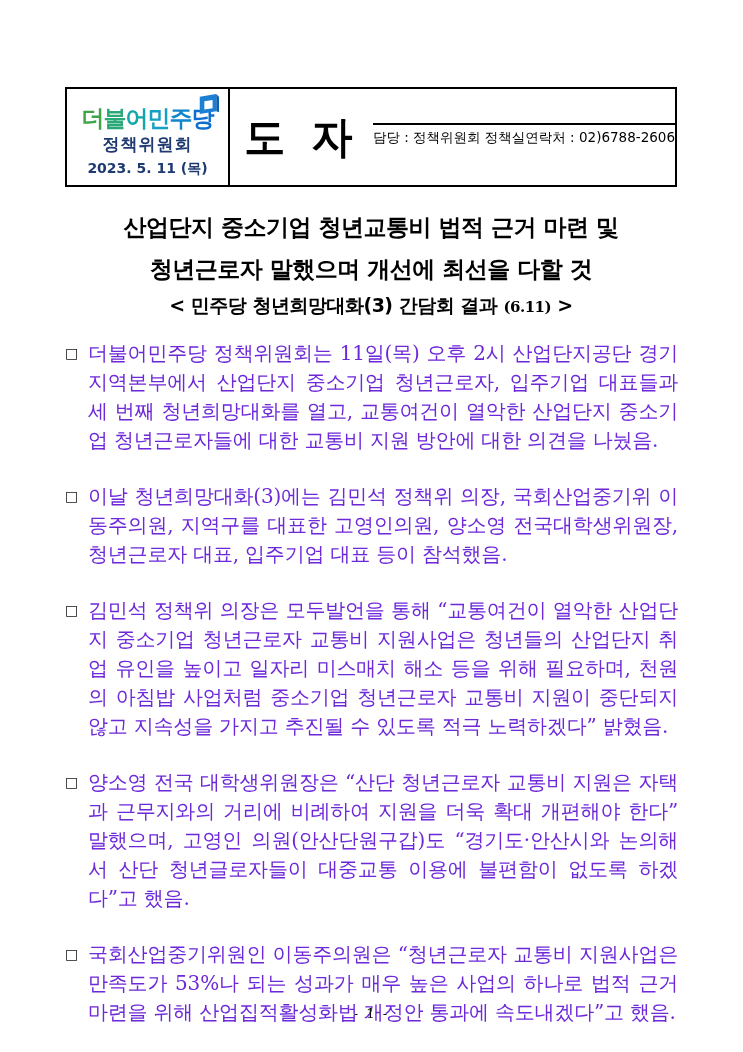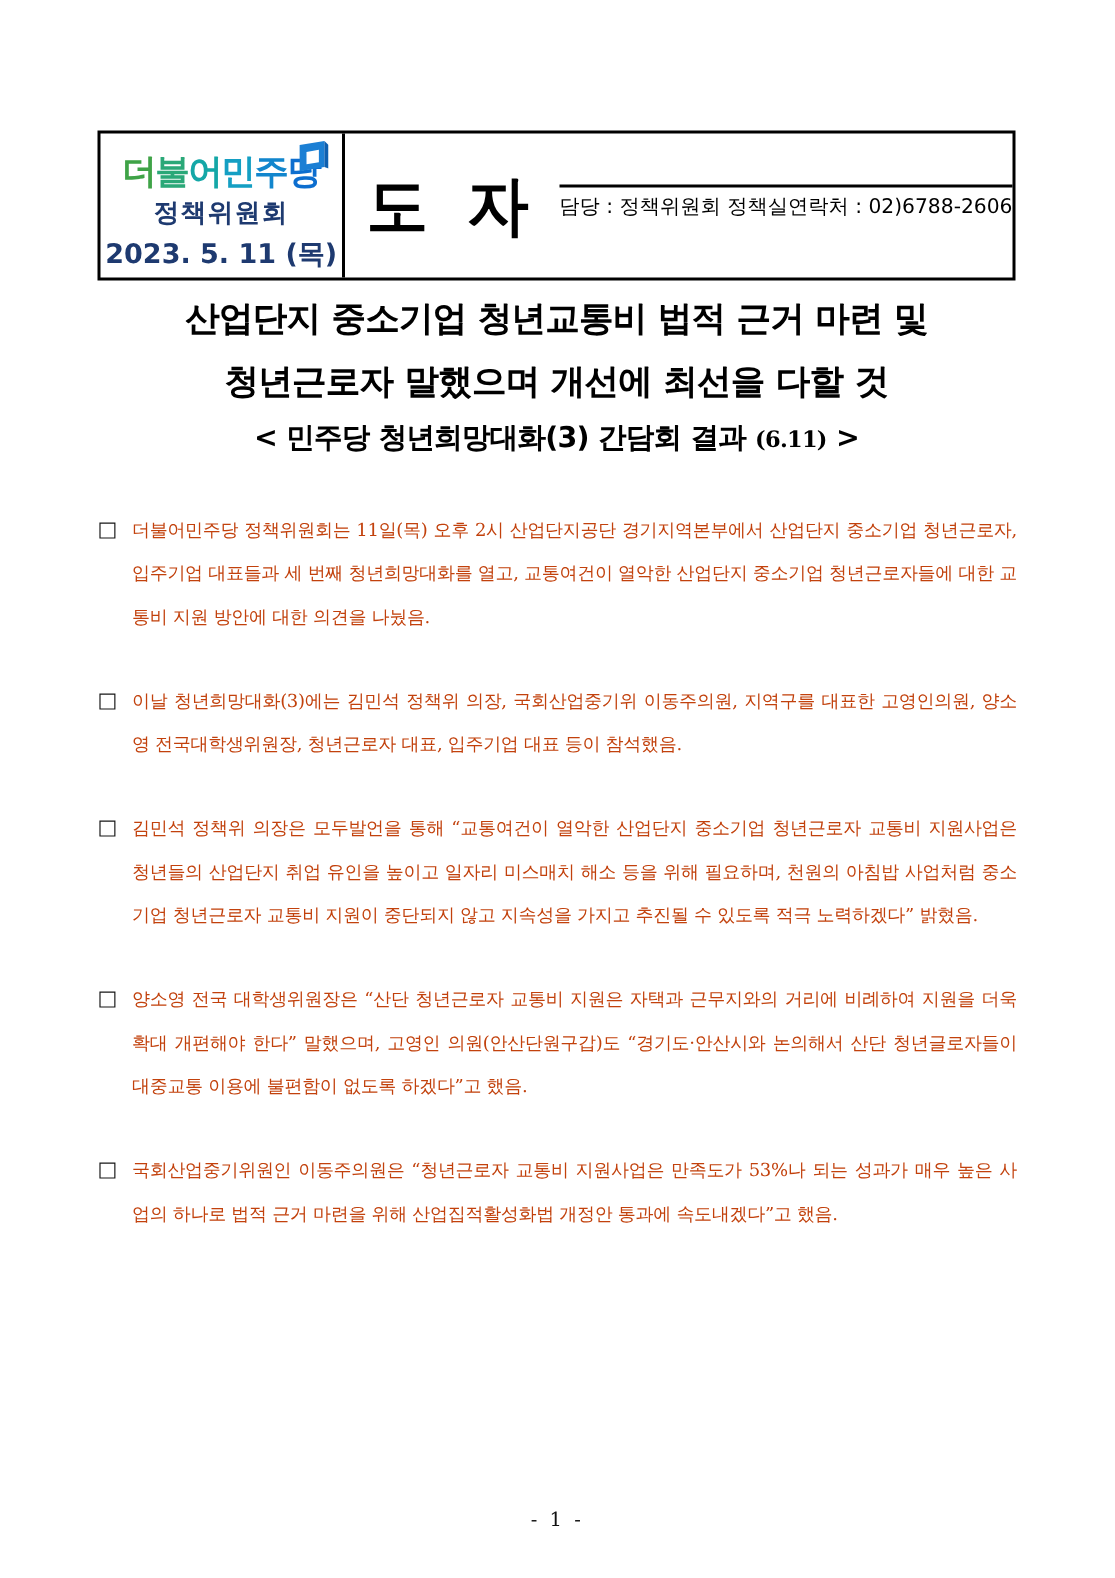--- a/index.html
+++ b/index.html
@@ -53,21 +53,21 @@
   .org-name {
     font-family: Liberation Mono, monospace;
     font-weight: bold;
     font-size: 17px;
     margin-top: 2px;
     letter-spacing: 1px;
   }
   .logo-date {
     font-family: "DejaVu Sans", "Liberation Sans", sans-serif;
     font-weight: bold;
-    font-size: 18px;
+    font-size: 14px;
     margin-top: 4px;
   }
   .right-col { flex: 1; display: flex; flex-direction: row; align-items: center; }
   .doc-type-row {
     flex: 1;
     display: flex;
     align-items: center;
     justify-content: center;
     overflow: hidden;
   }
@@ -88,21 +88,21 @@
     align-items: center;
     justify-content: space-evenly;
     font-family: "DejaVu Sans", "Liberation Sans", sans-serif;
     font-size: 13.5px;
     color: #000;
   }
 
   
   .title-block {
     position: absolute;
-    left: 65px; top: 192px;
+    left: 65px; top: 206px;
     width: 612px;
     text-align: center;
     font-family: "DejaVu Sans", "Liberation Sans", sans-serif;
     color: #000;
   }
   .title-line {
     font-size: 23px;
     font-weight: 800;
     line-height: 42px;
     letter-spacing: -0.5px;
@@ -132,26 +132,26 @@
   .bullet-marker {
     flex: none;
     width: 23px;
     font-family: "DejaVu Sans", "Liberation Sans", sans-serif;
     font-size: 14px;
     line-height: 29px;
     color: #111;
   }
   .bullet-text {
     flex: 1;
-    font-size: 12px;
+    font-size: 20px;
     line-height: 29px;
     text-align: justify;
     word-break: break-all;
     letter-spacing: -0.2px;
-    color: #c2410c;
+    color: #6d28d9;
   }
 
   
   .footer {
     position: absolute;
     left: 0; top: 1006px;
     width: 100%;
     text-align: center;
     font-size: 13px;
     letter-spacing: 2px;

